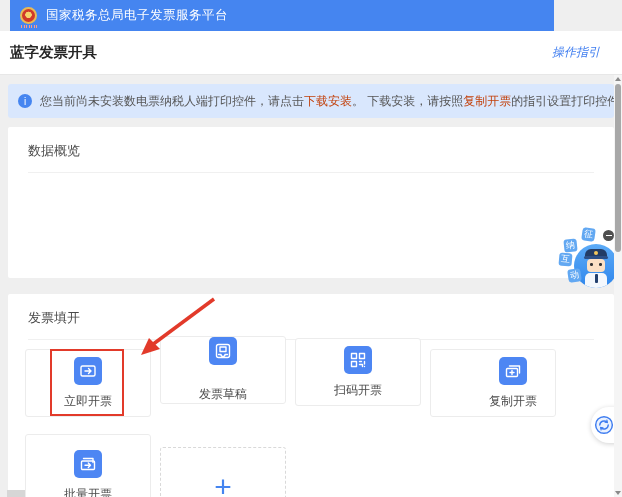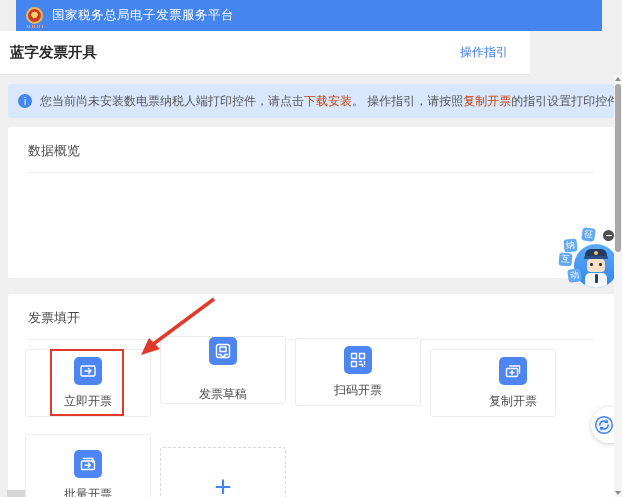--- a/index.html
+++ b/index.html
@@ -6,42 +6,42 @@
   html,body { width:622px; height:497px; }
   body {
     position:relative;
     font-family:"Liberation Sans", sans-serif;
     background:#efefef;
     overflow:hidden;
     color:#4a4a4a;
   }
   
   .app-header {
-    position:absolute; top:0; left:16px; width:586px; height:31px;
+    position:absolute; top:0; left:10px; width:544px; height:31px;
     background:#4585f0; display:flex; align-items:center; padding-left:10px;font-family:Liberation Mono, monospace;
   }
   .emblem {
     width:17px; height:17px; border-radius:50%;
     background:radial-gradient(circle at 50% 45%, #f5d36b 0 3px, #d0392a 3.5px 100%);
     border:2px solid #e9bb55; position:relative; flex:none;
   }
   .emblem::after {
     content:""; position:absolute; left:-1px; top:16px; width:17px; height:3px;
     background:repeating-linear-gradient(90deg,#ff9b85 0 1px, transparent 1px 2.5px);
   }
   .app-title { color:#fff; font-size:12.5px; margin-left:9px; letter-spacing:.5px; }
   
   .title-bar {
-    position:absolute; top:31px; left:0; width:530px; height:44px;
+    position:absolute; top:31px; left:0; width:622px; height:44px;
     background:#fff; border-bottom:1px solid #e7e7e7;
     display:flex; align-items:center; justify-content:space-between;
     padding:0 22px 0 10px;
   }
   .page-title { font-size:14.5px; font-weight:bold; color:#262626; }
-  .guide-link { font-size:12px; color:#3f7df0; cursor:pointer; }
+  .guide-link { font-size:12px; color:#3f7df0; cursor:pointer;font-style:italic; }
   
   .notice-banner {
     position:absolute; top:84px; left:8px; width:606px; height:34px;
     background:#d9e7fd; border-radius:3px;
     display:flex; align-items:center; padding:0 10px;
     font-size:12px; color:#565656; white-space:nowrap; overflow:hidden;
   }
   .info-icon {
     width:14px; height:14px; border-radius:50%; background:#4585f0; color:#fff;
     font-size:10px; font-style:normal; display:flex; align-items:center;
@@ -133,21 +133,21 @@
   <div class="app-title">国家税务总局电子发票服务平台</div>
 </div>
 
 <div class="title-bar">
   <div class="page-title">蓝字发票开具</div>
   <div class="guide-link">操作指引</div>
 </div>
 
 <div class="notice-banner">
   <i class="info-icon">i</i>
-  <span><span>您当前尚未安装数电票纳税人端打印控件，请点击</span><span class="notice-link">下载安装</span><span>。 操作指引，请按照</span><span class="notice-link">复制开票</span><span>的指引设置打印控件，设置成功后方可打印发票。</span></span>
+  <span><span>您当前尚未安装数电票纳税人端打印控件，请点击</span><span class="notice-link">下载安装</span><span>。 下载安装，请按照</span><span class="notice-link">复制开票</span><span>的指引设置打印控件，设置成功后方可打印发票。</span></span>
 </div>
 
 <div class="card overview">
   <div class="card-title">数据概览</div>
   <div class="card-divider"></div>
 </div>
 
 <div class="card fill">
   <div class="card-title">发票填开</div>
   <div class="card-divider"></div>

